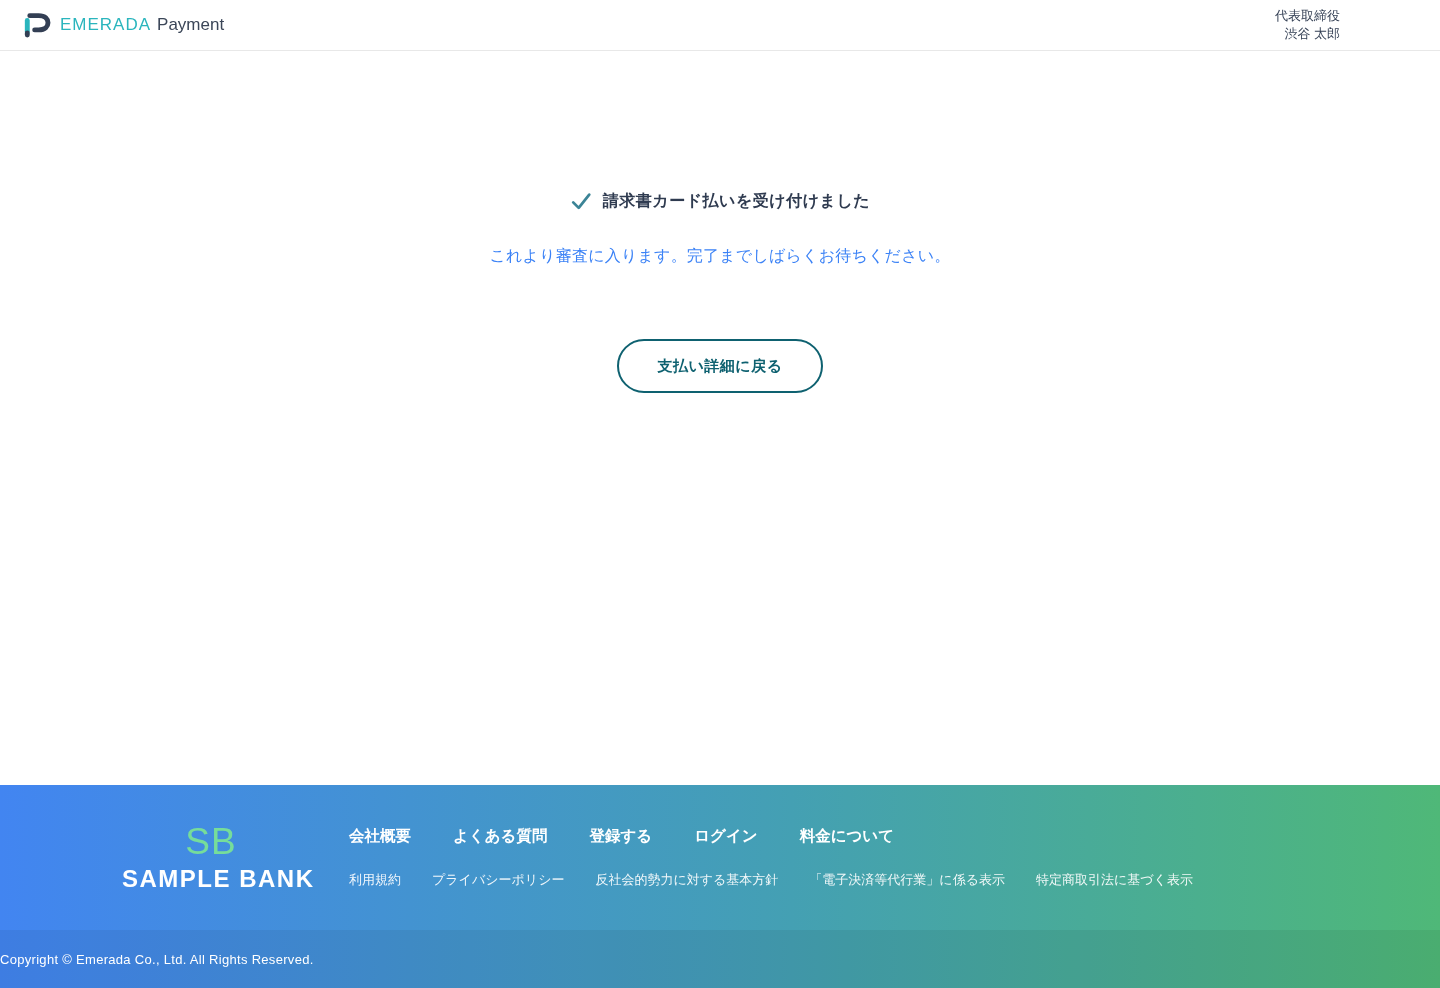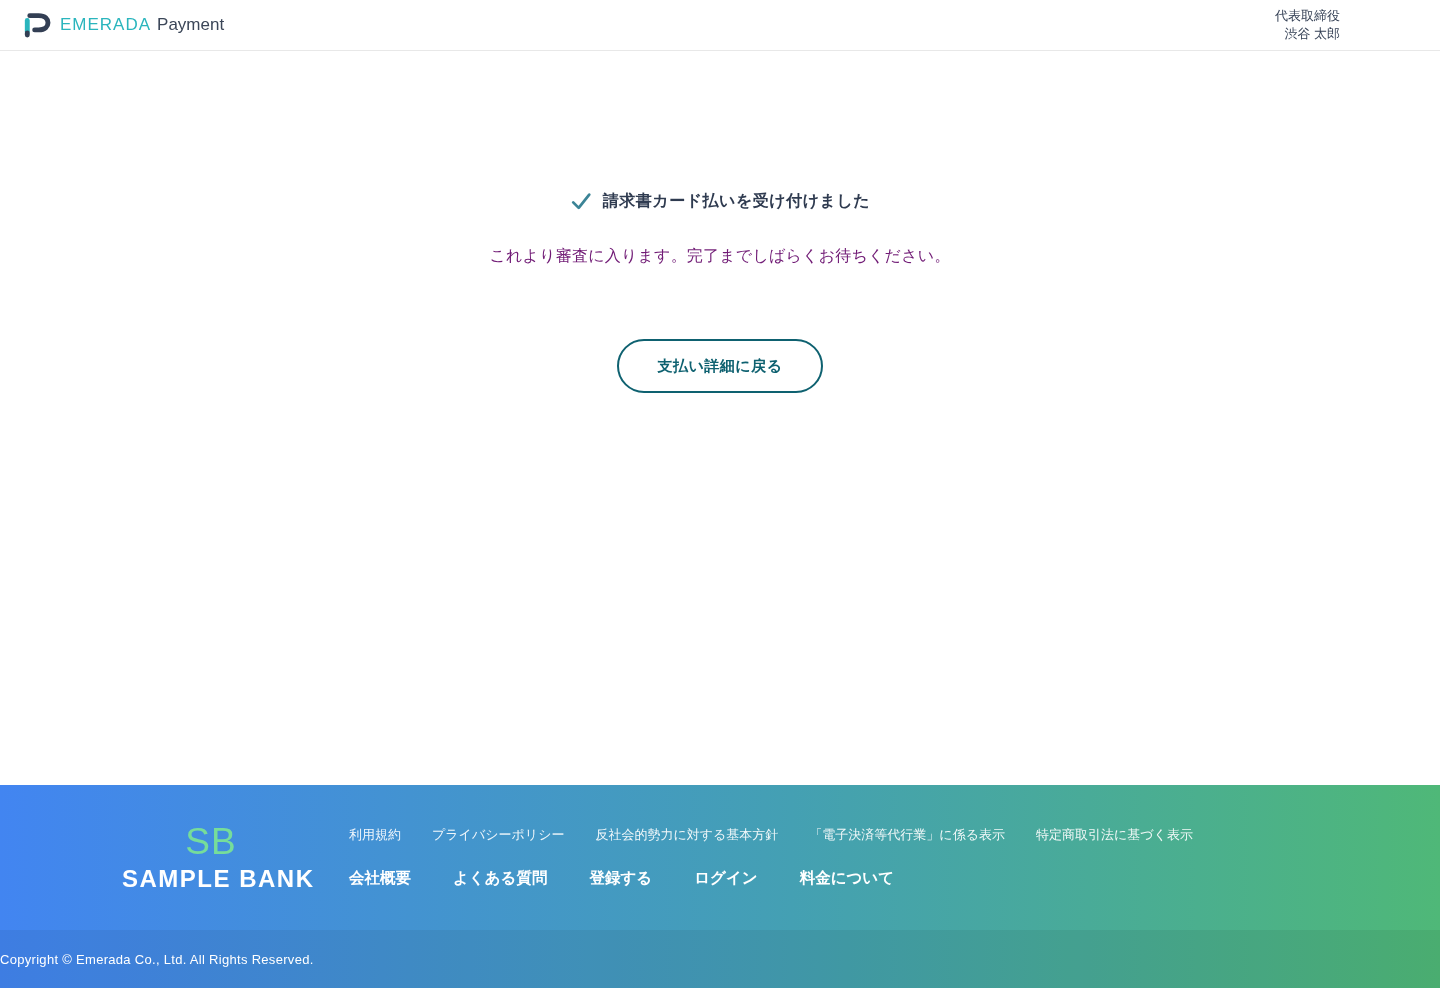--- a/index.html
+++ b/index.html
@@ -36,21 +36,21 @@
   }
   .success-row {
     display: flex; align-items: center; justify-content: center; gap: 11px;
   }
   .check-icon svg { display: block; }
   .success-title {
     font-size: 16px; font-weight: bold; color: #2f3b50; letter-spacing: 0.5px;
   }
   .subtitle {
     margin-top: 34px;
-    font-size: 16px; color: #701a75; letter-spacing: 0.2px;
+    font-size: 16px; color: #3b82f6; letter-spacing: 0.2px;
   }
   .back-button {
     margin-top: 72px;
     display: inline-flex; align-items: center; justify-content: center;
     height: 54px; min-width: 198px; padding: 11px 38px;
     background: #ffffff;
     border: 2px solid #0e6170;
     border-radius: 27px;
     font-family: inherit;
     font-size: 15px; font-weight: bold; color: #0e6170;
@@ -133,32 +133,32 @@
   </div>
 </main>
 
 <footer class="footer" data-interactable="false">
   <div class="footer-main" data-interactable="false">
     <div class="bank-logo" data-interactable="false">
       <div class="bank-initials" data-interactable="false">SB</div>
       <div class="bank-name" data-interactable="false">SAMPLE BANK</div>
     </div>
     <nav class="footer-links" data-interactable="false">
+      <div class="links-row primary" data-interactable="false">
+        <a class="footer-link-primary" data-interactable="true">会社概要</a>
+        <a class="footer-link-primary" data-interactable="true">よくある質問</a>
+        <a class="footer-link-primary" data-interactable="true">登録する</a>
+        <a class="footer-link-primary" data-interactable="true">ログイン</a>
+        <a class="footer-link-primary" data-interactable="true">料金について</a>
+      </div>
       <div class="links-row secondary" data-interactable="false">
         <a class="footer-link-secondary" data-interactable="true">利用規約</a>
         <a class="footer-link-secondary" data-interactable="true">プライバシーポリシー</a>
         <a class="footer-link-secondary" data-interactable="true">反社会的勢力に対する基本方針</a>
         <a class="footer-link-secondary" data-interactable="true">「電子決済等代行業」に係る表示</a>
         <a class="footer-link-secondary" data-interactable="true">特定商取引法に基づく表示</a>
-      </div>
-      <div class="links-row primary" data-interactable="false">
-        <a class="footer-link-primary" data-interactable="true">会社概要</a>
-        <a class="footer-link-primary" data-interactable="true">よくある質問</a>
-        <a class="footer-link-primary" data-interactable="true">登録する</a>
-        <a class="footer-link-primary" data-interactable="true">ログイン</a>
-        <a class="footer-link-primary" data-interactable="true">料金について</a>
       </div>
     </nav>
   </div>
   <div class="footer-copyright" data-interactable="false">
     <span class="copyright-text" data-interactable="false">Copyright © Emerada Co., Ltd. All Rights Reserved.</span>
   </div>
 </footer>
 
 </body></html>

